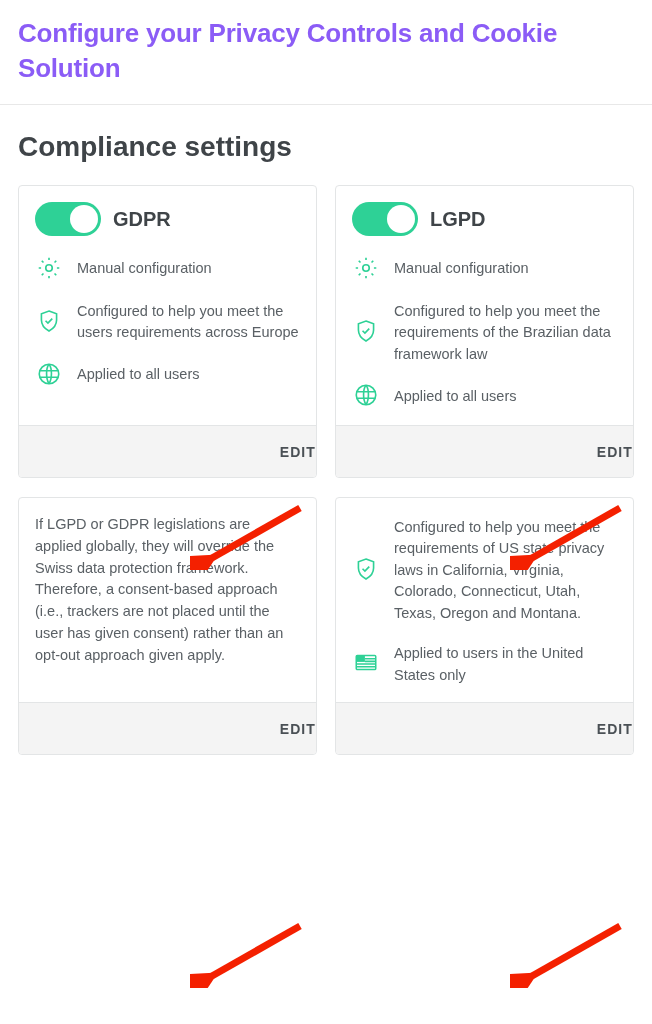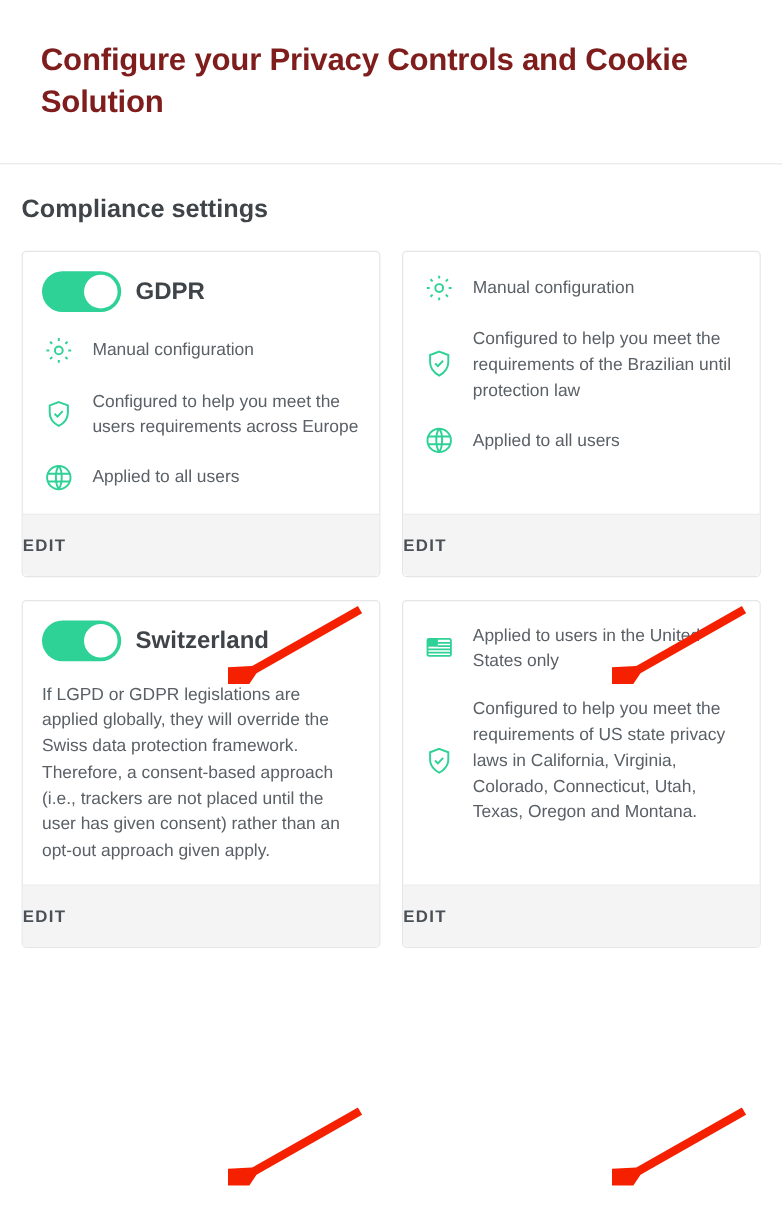--- a/index.html
+++ b/index.html
@@ -17,29 +17,29 @@
 
   .page-header {
     padding: 16px 18px 18px 18px;
     border-bottom: 1px solid #e8e8e8;
   }
   .page-title {
     font-size: 26px;
     font-weight: bold;
     line-height: 1.34;
     letter-spacing: -0.2px;
-    color: #7f1d1d;
-    margin: 16px;
+    color: #8b5cf6;
+    margin: 0;
   }
 
   .section {
     padding: 26px 18px 0 18px;
   }
   .section-title {
-    font-size: 21px;
+    font-size: 28px;
     font-weight: bold;
     color: #3f4448;
     margin: 0 0 22px 0;
   }
 
   .card-grid {
     display: grid;
     grid-template-columns: 1fr 1fr;
     gap: 19px 18px;
   }
@@ -117,21 +117,21 @@
     color: #5a6065;
   }
 
   .card-footer {
     border-top: 1px solid #e3e5e6;
     background: #f4f4f4;
     border-radius: 0 0 4px 4px;
     height: 52px;
     display: flex;
     align-items: center;
-    justify-content: flex-start;
+    justify-content: flex-end;
   }
   .edit-label {
     font-size: 14px;
     font-weight: bold;
     letter-spacing: 1.1px;
     color: #4a5055;
   }
 
   .arrow-layer {
     position: absolute;
@@ -188,86 +188,86 @@
             <span class="feature-text">Applied to all users</span>
           </div>
         </div>
         <div class="card-footer">
           <span class="edit-label">EDIT</span>
         </div>
       </div>
 
       <div class="card">
         <div class="card-body">
+          <div class="card-head">
+            <div class="toggle"></div>
+            <div class="card-title">LGPD</div>
+          </div>
           <div class="feature">
             <span class="feature-icon">
               <svg width="26" height="26" viewBox="0 0 24 24" fill="none" stroke="currentColor" stroke-width="1.5">
                 <circle cx="12" cy="12" r="3"></circle>
                 <path d="M12 2.5v2.2M12 19.3v2.2M21.5 12h-2.2M4.7 12H2.5M18.7 5.3l-1.6 1.6M6.9 17.1l-1.6 1.6M18.7 18.7l-1.6-1.6M6.9 6.9L5.3 5.3"></path>
               </svg>
             </span>
             <span class="feature-text">Manual configuration</span>
           </div>
           <div class="feature">
             <span class="feature-icon">
               <svg width="26" height="26" viewBox="0 0 24 24" fill="none" stroke="currentColor" stroke-width="1.5">
                 <path d="M12 2.8l7 2.6v5.6c0 4.4-3 8-7 10.2-4-2.2-7-5.8-7-10.2V5.4z"></path>
                 <path d="M8.8 11.8l2.2 2.2 4-4.2"></path>
               </svg>
             </span>
-            <span class="feature-text">Configured to help you meet the requirements of the Brazilian until protection law</span>
+            <span class="feature-text">Configured to help you meet the requirements of the Brazilian data framework law</span>
           </div>
           <div class="feature">
             <span class="feature-icon">
               <svg width="26" height="26" viewBox="0 0 24 24" fill="none" stroke="currentColor" stroke-width="1.5">
                 <circle cx="12" cy="12" r="9"></circle>
                 <path d="M12 3c-3 3.6-3 13.4 0 18M12 3c3 3.6 3 13.4 0 18M3.6 9h16.8M3.6 15h16.8"></path>
               </svg>
             </span>
             <span class="feature-text">Applied to all users</span>
           </div>
         </div>
         <div class="card-footer">
           <span class="edit-label">EDIT</span>
         </div>
       </div>
 
       <div class="card">
         <div class="card-body">
-          <div class="card-head">
-            <div class="toggle"></div>
-            <div class="card-title">Switzerland</div>
-          </div>
           <div class="para-text">If LGPD or GDPR legislations are applied globally, they will override the Swiss data protection framework. Therefore, a consent-based approach (i.e., trackers are not placed until the user has given consent) rather than an opt-out approach given apply.</div>
         </div>
         <div class="card-footer">
           <span class="edit-label">EDIT</span>
         </div>
       </div>
 
       <div class="card">
         <div class="card-body">
+          <div class="feature">
+            <span class="feature-icon">
+              <svg width="26" height="26" viewBox="0 0 24 24" fill="none" stroke="currentColor" stroke-width="1.5">
+                <path d="M12 2.8l7 2.6v5.6c0 4.4-3 8-7 10.2-4-2.2-7-5.8-7-10.2V5.4z"></path>
+                <path d="M8.8 11.8l2.2 2.2 4-4.2"></path>
+              </svg>
+            </span>
+            <span class="feature-text">Configured to help you meet the requirements of US state privacy laws in California, Virginia, Colorado, Connecticut, Utah, Texas, Oregon and Montana.</span>
+          </div>
           <div class="feature">
             <span class="feature-icon">
               <svg width="26" height="26" viewBox="0 0 24 24" fill="none" stroke="currentColor" stroke-width="1.4">
                 <rect x="3" y="5" width="18" height="13" rx="1"></rect>
                 <rect x="3" y="5" width="8" height="6" fill="currentColor" stroke="none"></rect>
                 <path d="M3 13h18M3 15.5h18M11 8h10M11 10.5h10"></path>
               </svg>
             </span>
             <span class="feature-text">Applied to users in the United States only</span>
-          </div>
-          <div class="feature">
-            <span class="feature-icon">
-              <svg width="26" height="26" viewBox="0 0 24 24" fill="none" stroke="currentColor" stroke-width="1.5">
-                <path d="M12 2.8l7 2.6v5.6c0 4.4-3 8-7 10.2-4-2.2-7-5.8-7-10.2V5.4z"></path>
-                <path d="M8.8 11.8l2.2 2.2 4-4.2"></path>
-              </svg>
-            </span>
-            <span class="feature-text">Configured to help you meet the requirements of US state privacy laws in California, Virginia, Colorado, Connecticut, Utah, Texas, Oregon and Montana.</span>
           </div>
         </div>
         <div class="card-footer">
           <span class="edit-label">EDIT</span>
         </div>
       </div>
 
     </div>
   </div>
 

